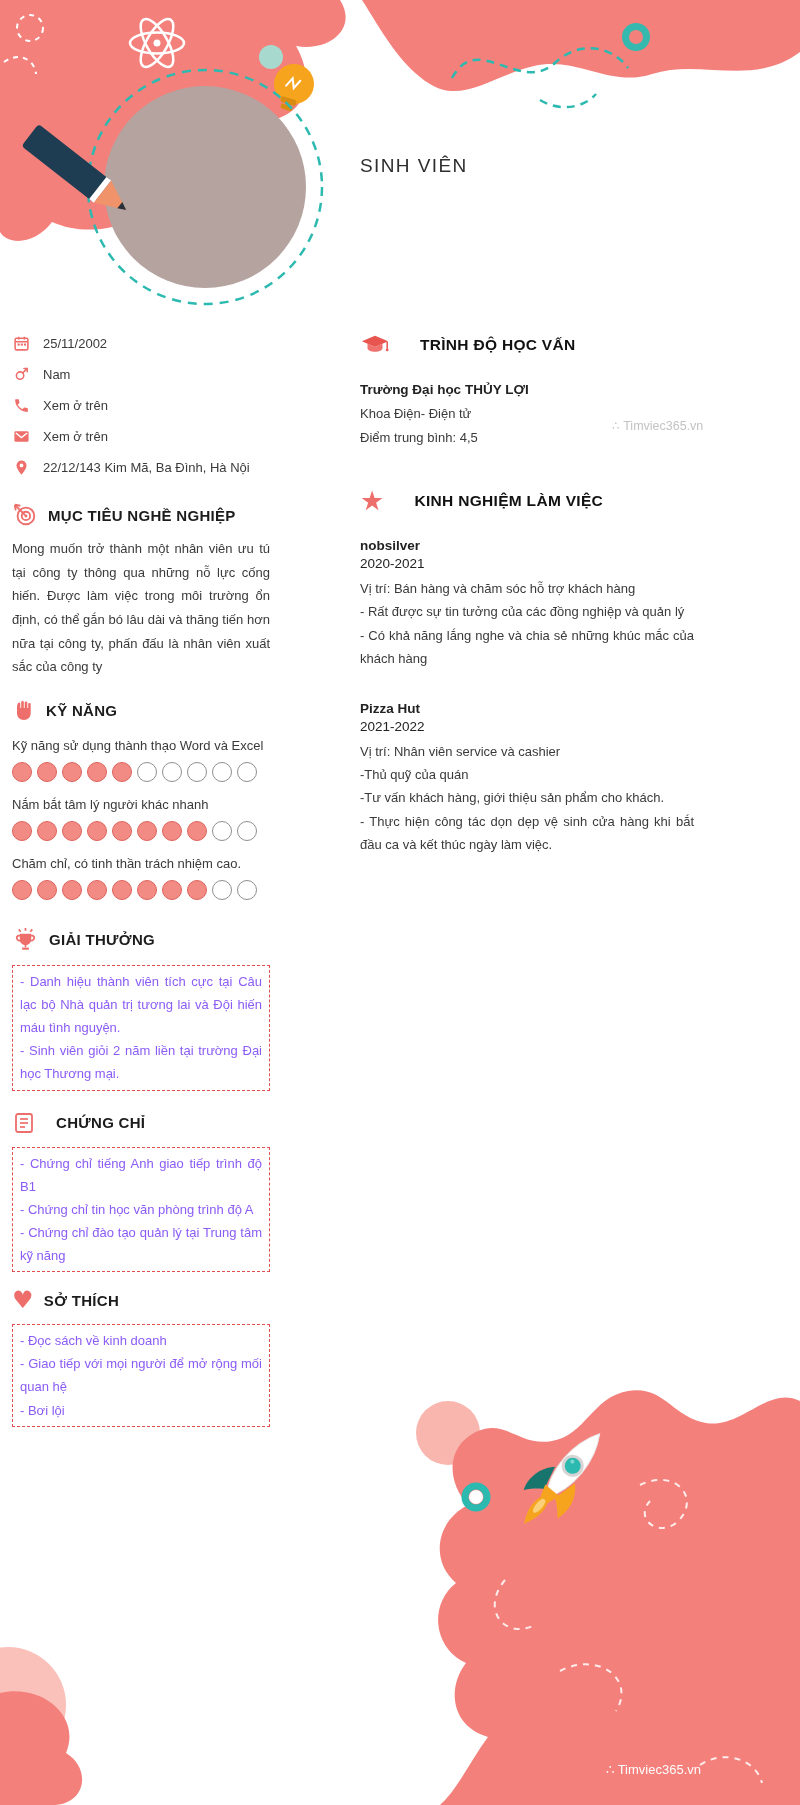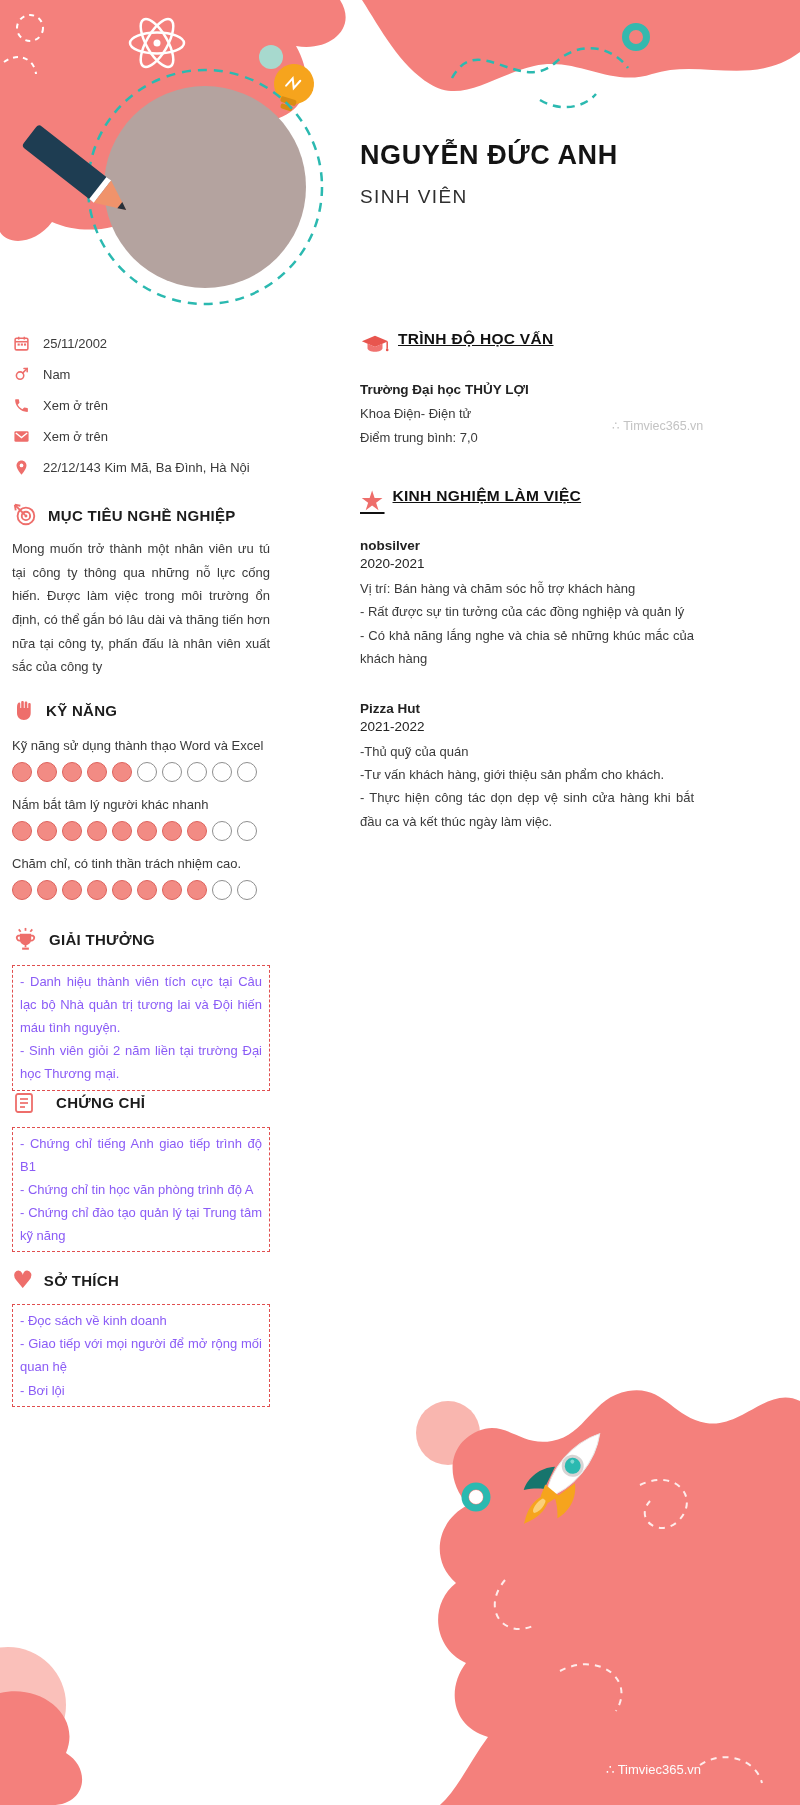--- a/index.html
+++ b/index.html
@@ -30,25 +30,25 @@
   .mt-obj{margin-top:26px;}
   .para{margin:9px 0 0;font-size:13px;line-height:1.82;text-align:justify;color:#3a3a3a;}
 
   .mt-skill-head{margin-top:20px;}
   .skill-label{margin-top:15px;font-size:13px;color:#3a3a3a;}
   .dots{margin-top:9px;display:flex;gap:5px;}
   .dot{width:20px;height:20px;border-radius:50%;background:#fff;border:1.6px solid #8f8f8f;box-sizing:border-box;}
   .dot.filled{background:#F28B84;border-color:#DE625C;}
 
   .mt-award{margin-top:26px;text-align:right;}
-  .mt-cert{gap:20px;}
+  .mt-cert{margin-top:20px;gap:20px;}
   .mt-hobby{margin-top:16px;}
   .dash-box{margin-top:12px;border:1px dashed #E04F4F;padding:4px 7px;font-size:13px;line-height:1.78;text-align:justify;color:#8b5cf6;}
 
-  .sec-head-r{display:flex;align-items:flex-start;gap:8px;font-size:15.5px;font-weight:bold;color:#111;letter-spacing:.3px;text-decoration:underline;}
+  .sec-head-r{display:flex;align-items:center;gap:30px;font-size:15.5px;font-weight:bold;color:#111;letter-spacing:.3px;}
   .edu-school{margin-top:22px;font-size:13.5px;font-weight:bold;color:#222;}
   .edu-line{margin-top:9px;font-size:13px;color:#3a3a3a;}
   .mt-exp{margin-top:42px;}
   .job-company{margin-top:24px;font-size:13.5px;font-weight:bold;color:#222;}
   .job-period{margin-top:3px;font-size:13.5px;font-weight:normal;color:#222;}
   .job-lines{margin-top:6px;}
   .job-line{font-size:13px;line-height:1.8;color:#3a3a3a;text-align:justify;}
 </style>
 </head>
 <body>
@@ -91,21 +91,20 @@
 
     <g transform="translate(30,135) rotate(38)">
       <rect x="0" y="-14" width="92" height="28" rx="4" fill="#1E3D52"></rect>
       <rect x="86" y="-14" width="6" height="28" fill="#ffffff"></rect>
       <polygon points="92,-14 122,0 92,14" fill="#F0936B"></polygon>
       <polygon points="114,-4 122,0 114,4" fill="#27303a"></polygon>
     </g>
   </svg>
 
   <div class="header-block">
-    <h1 class="name">NGUYỄN ĐỨC ANH</h1>
     <div class="job-title">SINH VIÊN</div>
   </div>
 
   <div class="watermark-mid">∴ Timviec365.vn</div>
 
   <div class="left-col">
 
     <div>
       <div class="info-row">
         <span class="info-icon">
@@ -295,21 +294,21 @@
               <polygon points="16,6 30,12 16,18 2,12" fill="#E8554E"></polygon>
               <path d="M8 14.5v5c0 2 3.6 3.8 8 3.8s8-1.8 8-3.8v-5l-8 3.5z" fill="#F0726F"></path>
               <line x1="29" y1="12.5" x2="29" y2="20" stroke="#E8554E" stroke-width="1.6"></line>
               <circle cx="29" cy="21.2" r="1.4" fill="#E8554E"></circle>
             </svg>
         </span>
         <span>TRÌNH ĐỘ HỌC VẤN</span>
       </div>
       <div class="edu-school">Trường Đại học THỦY LỢI</div>
       <div class="edu-line">Khoa Điện- Điện tử</div>
-      <div class="edu-line">Điểm trung bình: 7,0</div>
+      <div class="edu-line">Điểm trung bình: 4,5</div>
     </div>
 
     <div>
       <div class="sec-head-r mt-exp">
         <span class="sec-icon star-glyph">★</span>
         <span>KINH NGHIỆM LÀM VIỆC</span>
       </div>
 
       <div class="job">
         <div class="job-company">nobsilver</div>
@@ -318,20 +317,21 @@
           <div class="job-line">Vị trí: Bán hàng và chăm sóc hỗ trợ khách hàng</div>
           <div class="job-line">- Rất được sự tin tưởng của các đồng nghiệp và quản lý</div>
           <div class="job-line">- Có khả năng lắng nghe và chia sẻ những khúc mắc của khách hàng</div>
         </div>
       </div>
 
       <div class="job" style="margin-top:30px;">
         <div class="job-company">Pizza Hut</div>
         <div class="job-period">2021-2022</div>
         <div class="job-lines">
+          <div class="job-line">Vị trí: Nhân viên service và cashier</div>
           <div class="job-line">-Thủ quỹ của quán</div>
           <div class="job-line">-Tư vấn khách hàng, giới thiệu sản phẩm cho khách.</div>
           <div class="job-line">- Thực hiện công tác dọn dẹp vệ sinh cửa hàng khi bắt đầu ca và kết thúc ngày làm việc.</div>
         </div>
       </div>
     </div>
 
   </div>
 
   <svg class="deco-bottom" width="800" height="430" viewBox="0 0 800 430">

